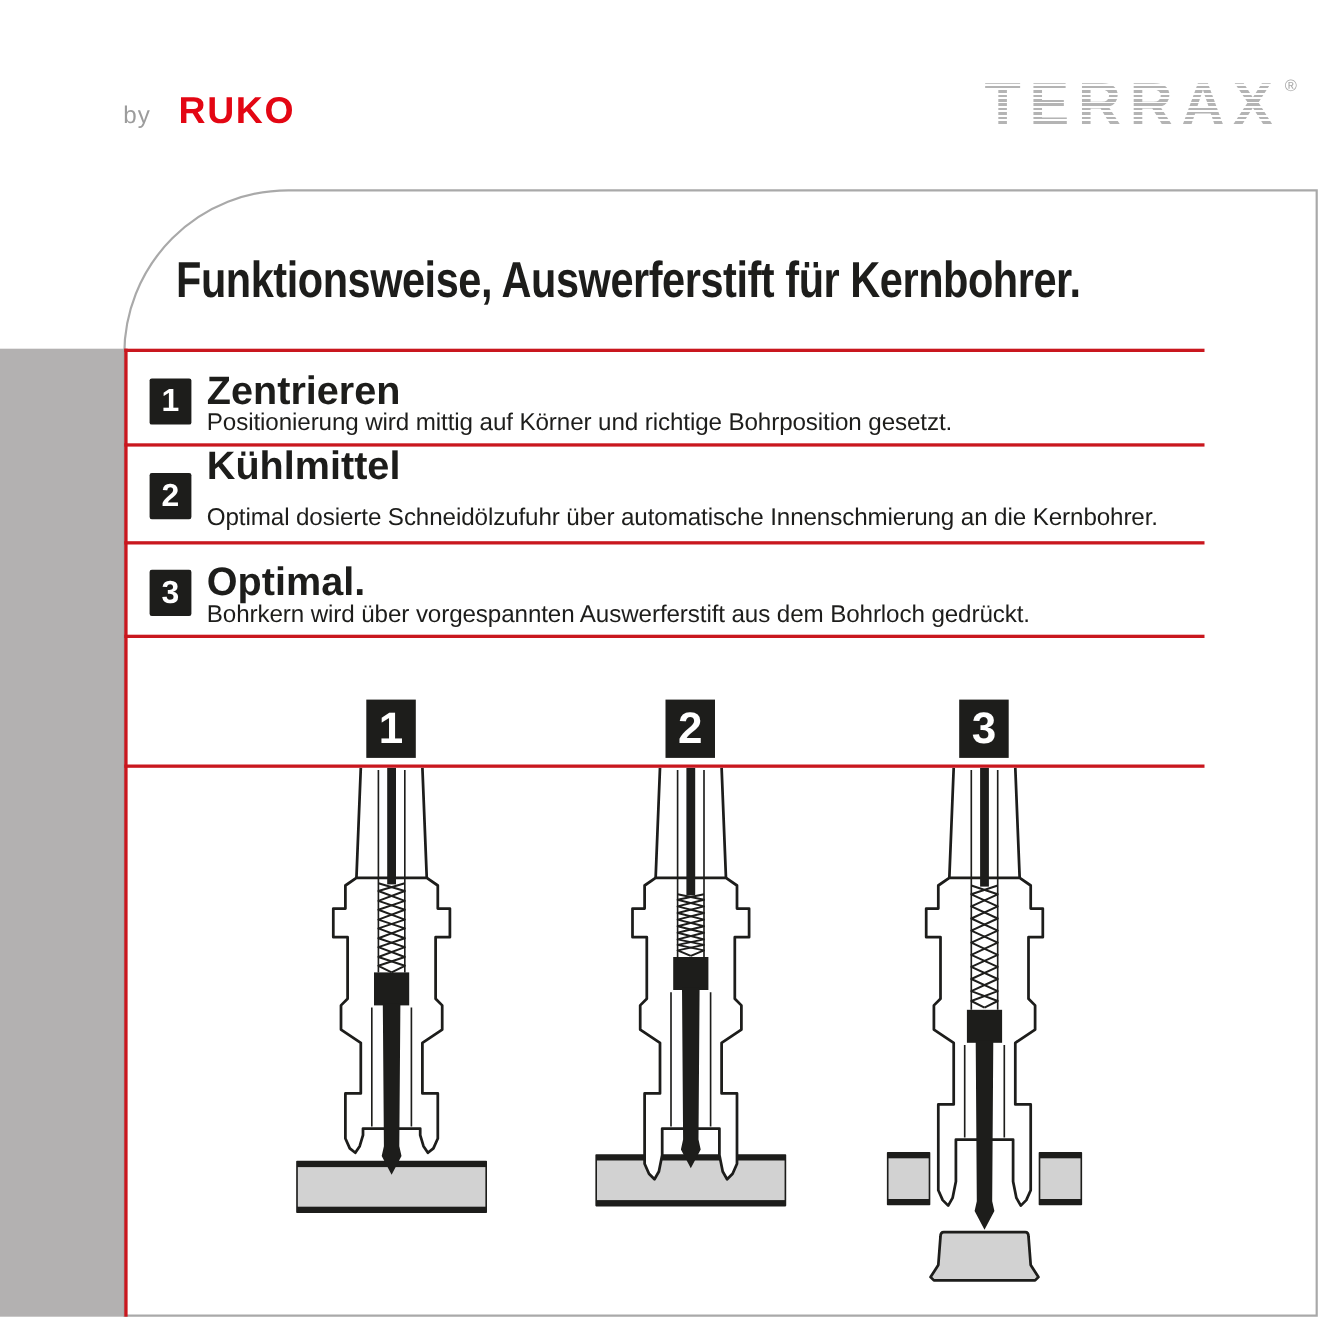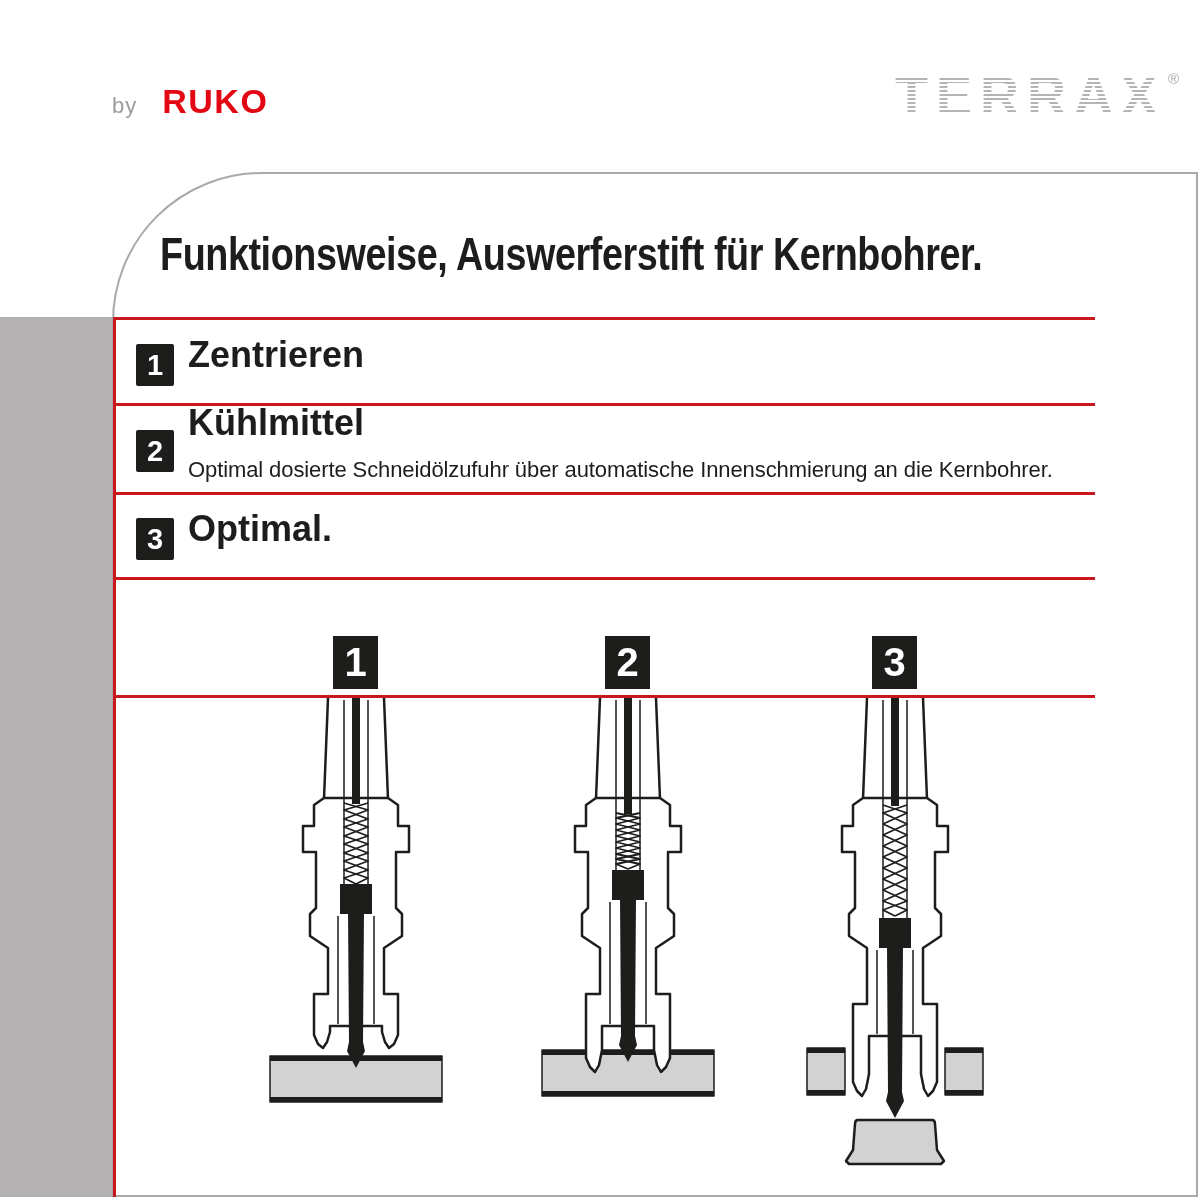--- a/index.html
+++ b/index.html
@@ -71,27 +71,29 @@
 
   <div class="vline"></div>
   <div class="hline" style="top:317px"></div>
   <div class="hline" style="top:403px"></div>
   <div class="hline" style="top:492px"></div>
   <div class="hline" style="top:577px"></div>
   <div class="hline" style="top:695px"></div>
 
   <div class="badge step-badge" style="top:344px">1</div>
   <div class="step-heading" style="top:334px">Zentrieren</div>
+  <div class="step-desc" style="top:371px">Positionierung wird mittig auf Körner und richtige Bohrposition gesetzt.</div>
 
   <div class="badge step-badge" style="top:430px">2</div>
   <div class="step-heading" style="top:402px">Kühlmittel</div>
   <div class="step-desc" style="top:457px">Optimal dosierte Schneidölzufuhr über automatische Innenschmierung an die Kernbohrer.</div>
 
   <div class="badge step-badge" style="top:518px">3</div>
   <div class="step-heading" style="top:508px">Optimal.</div>
+  <div class="step-desc" style="top:545px">Bohrkern wird über vorgespannten Auswerferstift aus dem Bohrloch gedrückt.</div>
 
   <div class="badge fig-badge" style="left:333px">1</div>
   <div class="badge fig-badge" style="left:605px">2</div>
   <div class="badge fig-badge" style="left:872px">3</div>
 
   <svg class="fig" style="left:266px" viewBox="0 0 180 482">
     <g stroke="#1d1d1b" stroke-width="2.5" stroke-linejoin="round" fill="none">
 
       <rect x="4" y="358" width="172" height="46" fill="#d2d2d2" stroke-width="1.5"></rect>
       <rect x="4" y="358" width="172" height="5" fill="#1d1d1b" stroke="none"></rect>

